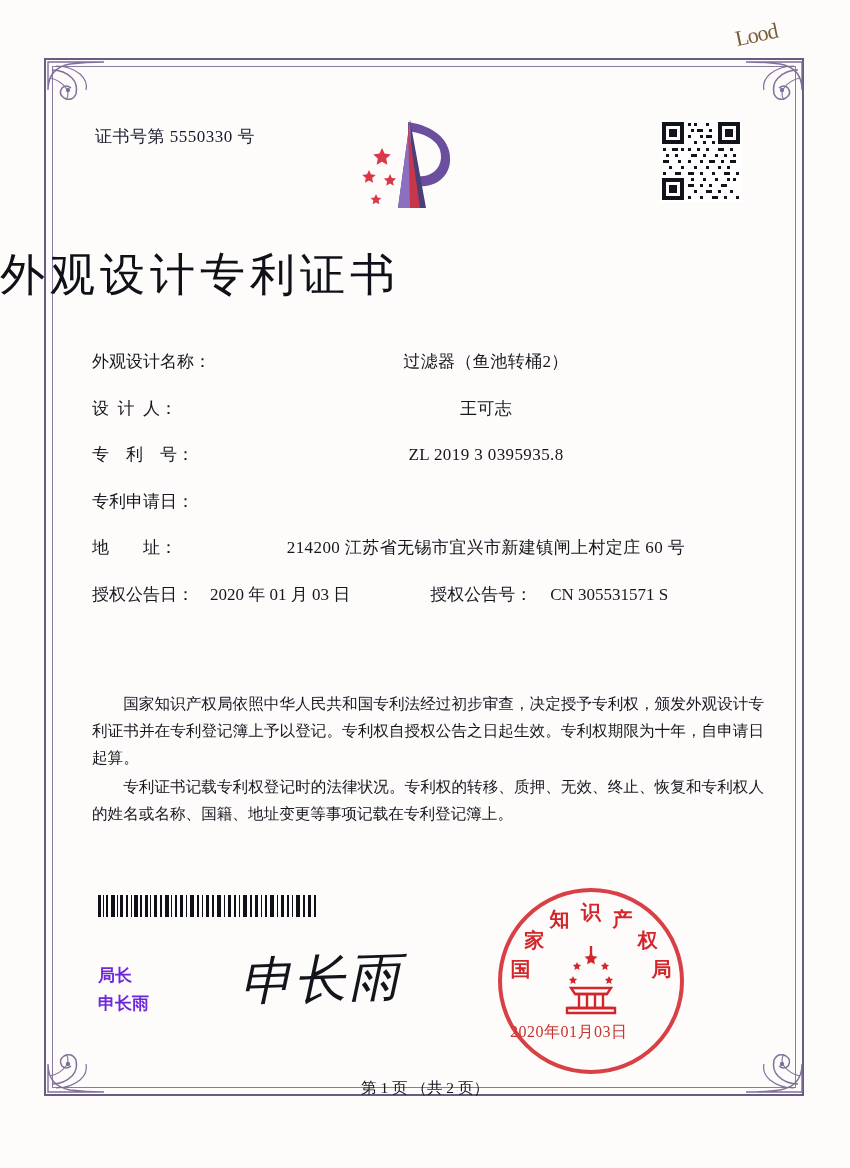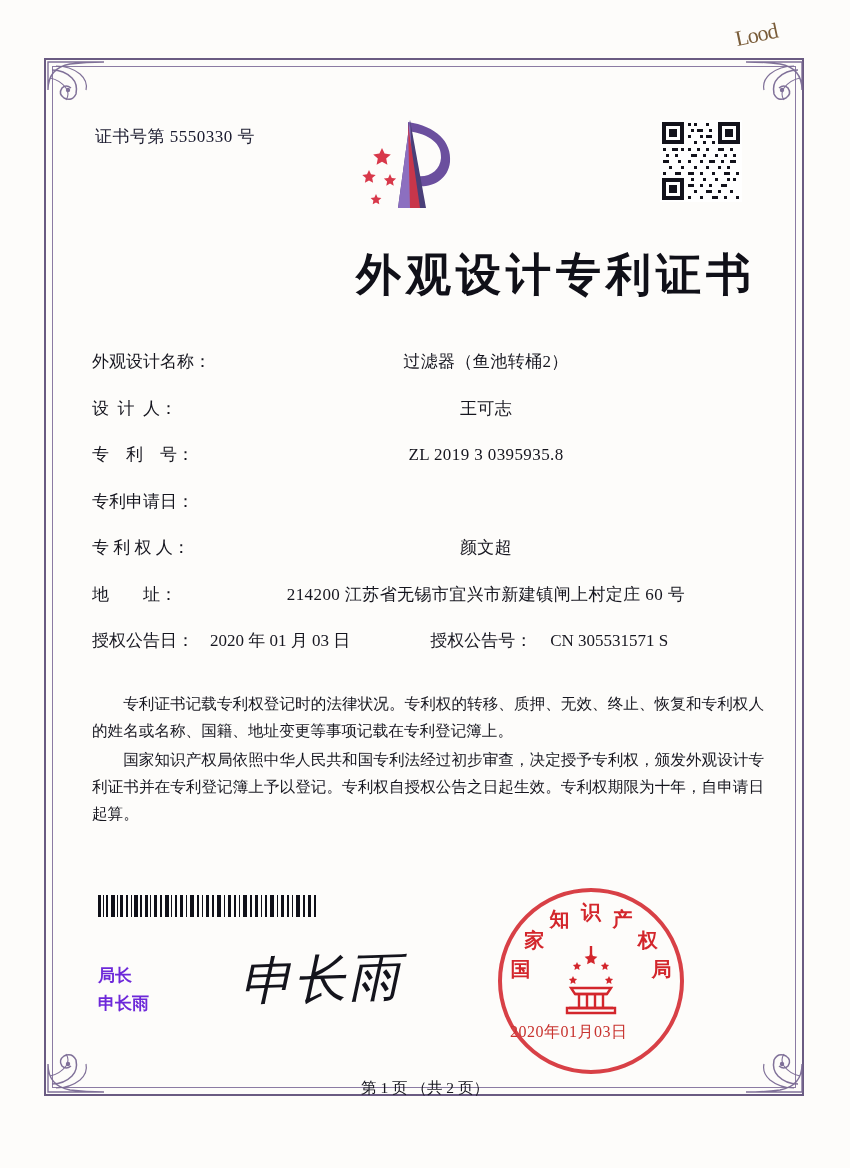--- a/index.html
+++ b/index.html
@@ -78,23 +78,23 @@
   .qr {
     position: absolute;
     left: 660px; top: 120px;
     width: 82px; height: 82px;
   }
 
   .title {
     position: absolute;
     left: 0; top: 245px;
     width: 756px;
-    text-align: right;
+    text-align: left;
     font-size: 45px;
-    font-weight: bold;
+    font-weight: normal;
     letter-spacing: 5px;
     color: #101018;
     font-family: "DejaVu Serif", serif;
   }
 
   .fields {
     position: absolute;
     left: 92px; top: 350px;
     width: 670px;
   }
@@ -377,38 +377,34 @@
       <div class="f-value">王可志</div>
     </div>
     <div class="field">
       <div class="f-label">专    利    号：</div>
       <div class="f-value">ZL 2019 3 0395935.8</div>
     </div>
     <div class="field">
       <div class="f-label">专利申请日：</div>
     </div>
     <div class="field">
-      <div class="f-label">专 利 权 人：</div>
-      <div class="f-value">颜文超</div>
-    </div>
-    <div class="field">
       <div class="f-label">地        址：</div>
       <div class="f-value">214200 江苏省无锡市宜兴市新建镇闸上村定庄 60 号</div>
     </div>
     <div class="field inline-two">
       <div class="f-label">授权公告日：</div>
       <div style="flex:0 0 auto;">2020 年 01 月 03 日</div>
       <div class="f-label2">授权公告号：</div>
       <div style="flex:0 0 auto;">CN 305531571 S</div>
     </div>
   </div>
 
   <div class="paragraphs">
+    <p>国家知识产权局依照中华人民共和国专利法经过初步审查，决定授予专利权，颁发外观设计专利证书并在专利登记簿上予以登记。专利权自授权公告之日起生效。专利权期限为十年，自申请日起算。</p>
     <p>专利证书记载专利权登记时的法律状况。专利权的转移、质押、无效、终止、恢复和专利权人的姓名或名称、国籍、地址变更等事项记载在专利登记簿上。</p>
-    <p>国家知识产权局依照中华人民共和国专利法经过初步审查，决定授予专利权，颁发外观设计专利证书并在专利登记簿上予以登记。专利权自授权公告之日起生效。专利权期限为十年，自申请日起算。</p>
   </div>
 
   <div class="barcode">
     <div class="bc" style="left:0px;width:3px"></div>
     <div class="bc" style="left:5px;width:1px"></div>
     <div class="bc" style="left:8px;width:2px"></div>
     <div class="bc" style="left:13px;width:4px"></div>
     <div class="bc" style="left:19px;width:1px"></div>
     <div class="bc" style="left:22px;width:3px"></div>
     <div class="bc" style="left:28px;width:2px"></div>

